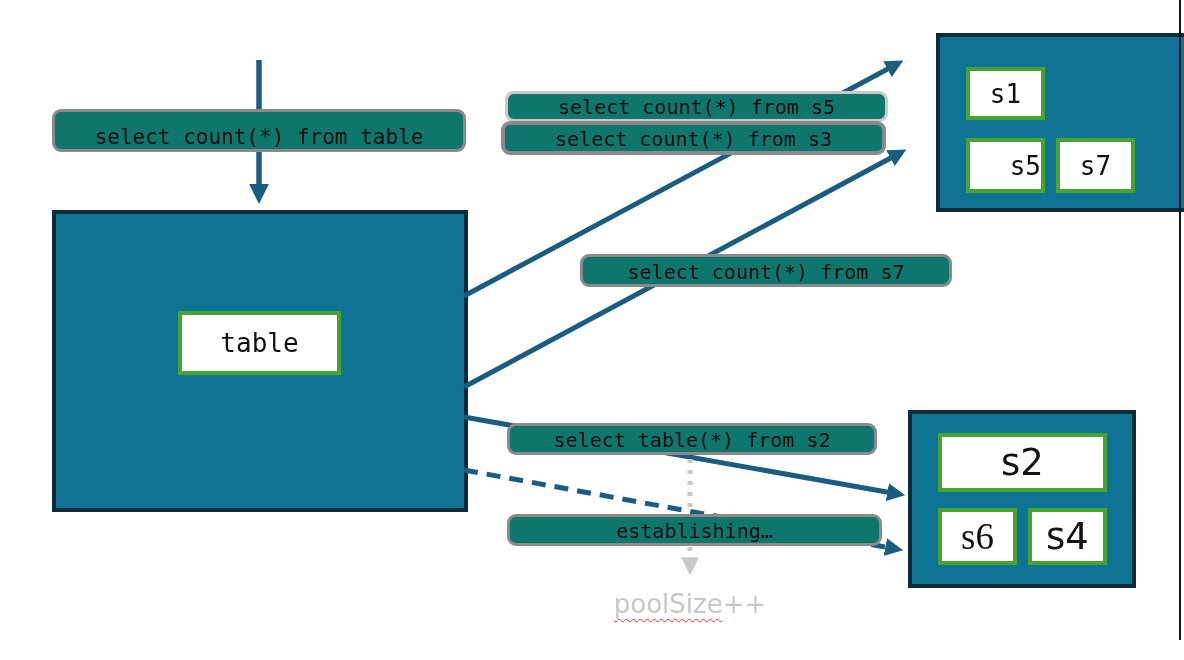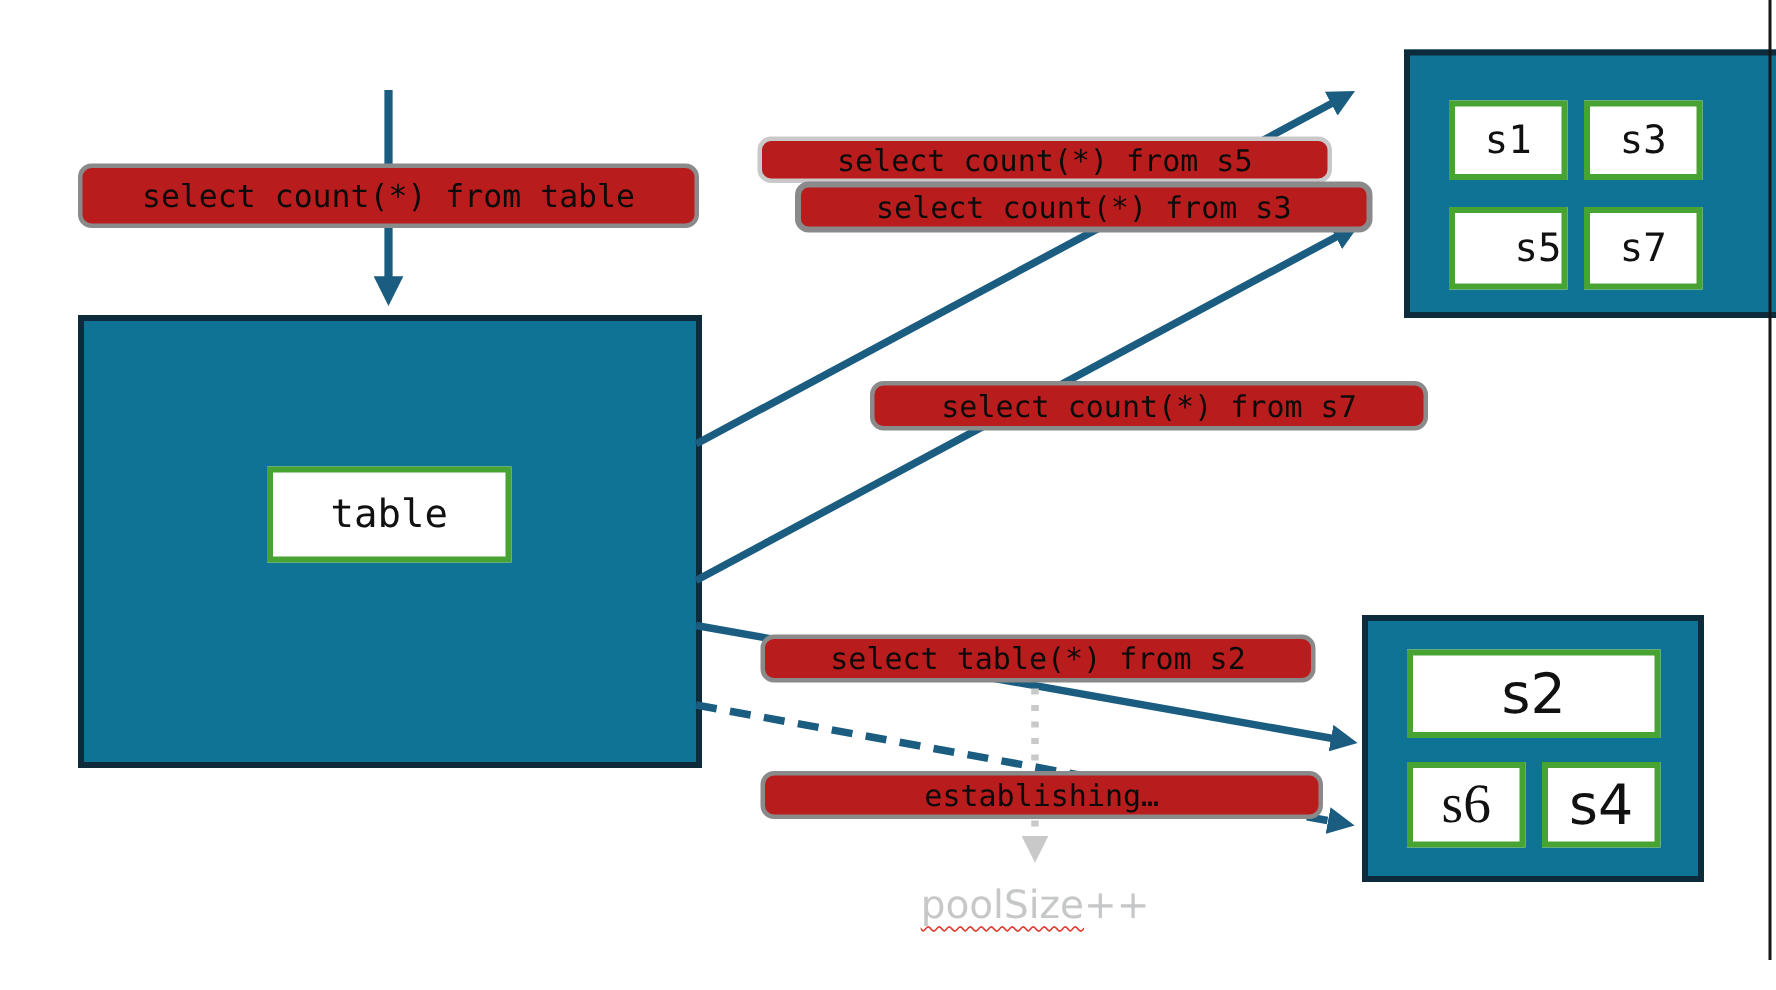--- a/index.html
+++ b/index.html
@@ -37,24 +37,24 @@
   .arrow.thick{stroke-width:5.5;}
   .arrow.dashed{stroke-dasharray:14 9;}
   .gray-dotted{stroke:var(--grayLight);stroke-width:5;stroke-dasharray:4 7;fill:none;}
   .head-steel{fill:var(--arrow);}
   .head-gray{fill:var(--grayLight);}
   .edge-line{stroke:#161616;stroke-width:2;}
 
   
   .qlabel{
     position:absolute;
-    background:#b91c1c;
+    background:#0f766e;
     border:3px solid var(--grayBorder);
     border-radius:9px;
-    display:flex;align-items:center;justify-content:center;
+    display:flex;align-items:flex-end;justify-content:center;
     font-size:20px;color:#0b0b0b;
     z-index:3;
     white-space:nowrap;
   }
   .qlabel.light{border-color:var(--grayLight);}
   .qlabel.heavy{border-width:4px;}
 
   
   #pool-note{
     position:absolute;left:600px;top:589px;width:180px;
@@ -75,23 +75,20 @@
 
   <div class="db-box" style="left:52px;top:210px;width:408px;height:294px;">
     <div class="cell mono" style="left:122px;top:97px;width:155px;height:56px;">
       <span>table</span>
     </div>
   </div>
 
   <div class="db-box" style="left:936px;top:33px;width:220px;height:171px;padding-left:41px;">
     <div class="cell mono" style="left:26px;top:30px;width:71px;height:45px;">
       <span>s1</span>
-    </div>
-    <div class="cell mono" style="left:116px;top:30px;width:71px;height:45px;">
-      <span>s3</span>
     </div>
     <div class="cell mono" style="left:26px;top:101px;width:71px;height:47px;justify-content:flex-end;">
       <span>s5</span>
     </div>
     <div class="cell mono" style="left:116px;top:101px;width:71px;height:47px;">
       <span>s7</span>
     </div>
   </div>
 
   <div class="db-box" style="left:908px;top:410px;width:220px;height:170px;">
@@ -132,21 +129,21 @@
   </svg>
 
   <div class="qlabel" style="left:52px;top:109px;width:408px;height:37px;font-size:21px;">
     <span>select count(*) from table</span>
   </div>
 
   <div class="qlabel light" style="left:505px;top:91px;width:377px;height:25px;">
     <span>select count(*) from s5</span>
   </div>
 
-  <div class="qlabel heavy" style="left:501px;top:121px;width:377px;height:26px;margin-left:29px;">
+  <div class="qlabel heavy" style="left:501px;top:121px;width:377px;height:26px;">
     <span>select count(*) from s3</span>
   </div>
 
   <div class="qlabel" style="left:580px;top:254px;width:366px;height:27px;">
     <span>select count(*) from s7</span>
   </div>
 
   <div class="qlabel" style="left:507px;top:423px;width:364px;height:26px;">
     <span>select table(*) from s2</span>
   </div>

